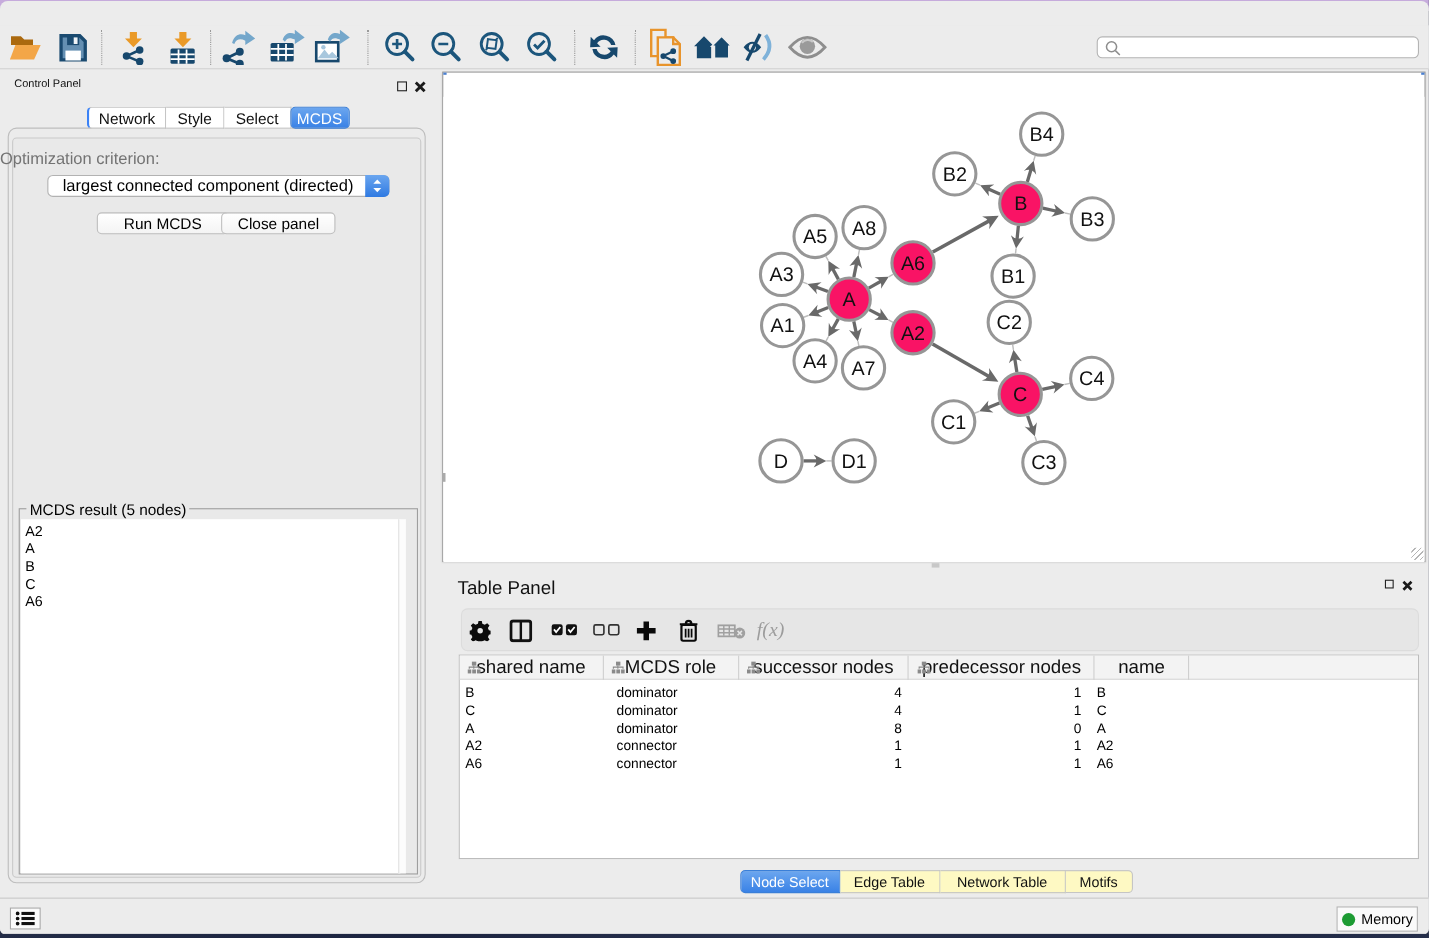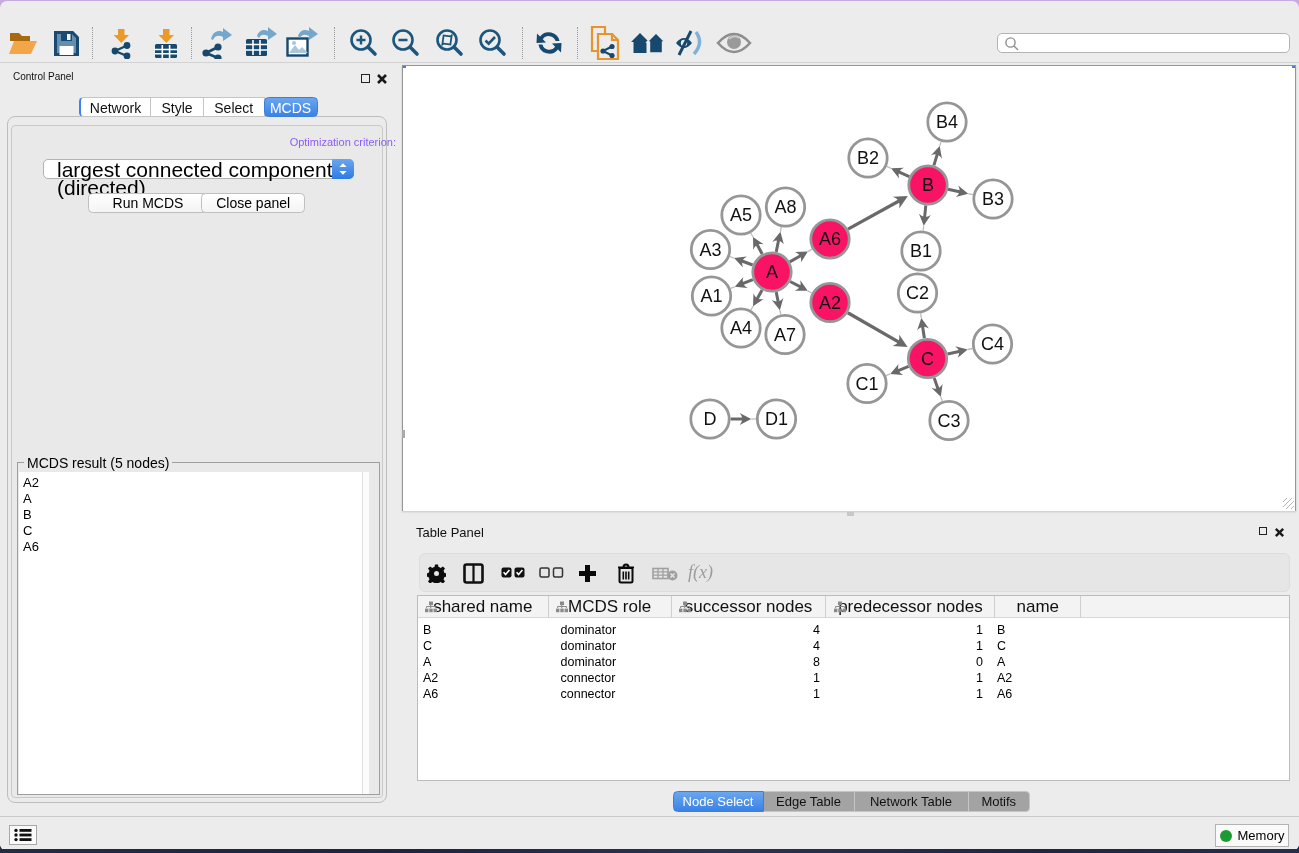--- a/index.html
+++ b/index.html
@@ -15,47 +15,47 @@
 .ticon{position:absolute;top:2px;width:36px;height:36px;display:flex;align-items:center;justify-content:center}
 .searchbox{position:absolute;left:997px;top:9.5px;width:293px;height:20px;background:#fff;border:1px solid #b4b4b4;border-radius:5px}
 
 .cp-title{position:absolute;left:13px;top:70px;font-size:10px;color:#111}
 .winbtn{position:absolute;width:9px;height:9px;border:1.6px solid #222}
 .tabs{position:absolute;top:96px;height:20px;font-size:14px}
 .tab{float:left;height:20px;line-height:20px;text-align:center;background:#fff;border:1px solid #c5c5c5;border-left:none;color:#111}
 .tabsel{background:linear-gradient(#6ba6ef,#3a82e6);color:#fff;border:1px solid #3a7fd8;border-radius:4.5px}
 .outerbox{position:absolute;left:7px;top:115px;width:380px;height:687px;background:#ebebeb;border:1px solid #bdbdbd;border-radius:8px}
 .innerbox{position:absolute;left:11px;top:124px;width:372px;height:673px;background:#e9e9e9;border:1px solid #c9c9c9;border-radius:4px}
-.optlabel{position:absolute;left:0;top:135px;width:396px;text-align:right;font-size:11px;color:#8b5cf6}
-.combo{position:absolute;left:43px;top:158px;width:311px;height:20px;background:#fff;border:1px solid #b2b2b2;border-radius:5px;font-size:21px;line-height:18px;color:#000}
+.optlabel{position:absolute;left:0;top:135px;width:396px;text-align:left;font-size:15px;color:#737373}
+.combo{position:absolute;left:43px;top:158px;width:311px;height:20px;background:#fff;border:1px solid #b2b2b2;border-radius:5px;font-size:15px;line-height:18px;color:#000}
 .combo .ctext{position:absolute;left:13px;top:1px}
 .stepper{position:absolute;right:-1px;top:-1px;width:22px;height:20px;background:linear-gradient(#6ba6ef,#2f7ae2);border-radius:0 5px 5px 0}
 .btn{position:absolute;top:191.5px;height:20px;background:linear-gradient(#ffffff,#f4f4f4);border:1px solid #bfbfbf;border-radius:4.5px;font-size:14px;text-align:center;line-height:18px;color:#000}
 .groupbox{position:absolute;left:17px;top:461px;width:363px;height:333px;border:1px solid #9e9e9e}
 .grouptitle{position:absolute;left:6px;top:-8px;background:#e9e9e9;padding:0 3px;font-size:14px;color:#000}
 .listarea{position:absolute;left:1px;top:9px;width:345px;height:322px;background:#fff;font-size:13px;color:#000;padding-top:3px}
 .listarea div{padding-left:4px;height:16px;line-height:16px}
 .lscroll{position:absolute;right:10px;top:9px;width:7px;height:322px;background:#fcfcfc;border-left:1px solid #e0e0e0}
 
 .netwin{position:absolute;left:402px;top:64px;width:894px;height:446px;background:#fff;border:1px solid #959595;box-shadow:0 1px 2px rgba(0,0,0,.15)}
 .nettitle{position:absolute;left:0;top:0;width:100%;height:21px;background:linear-gradient(#f5f5f5,#d8d8d8);border-bottom:1px solid #b3b3b3}
 .nettitle .txt{position:absolute;top:4px;width:100%;text-align:center;font-size:13px;color:#222}
 .netcanvas{position:absolute;left:0px;top:22px;width:892px;height:423px;background:#fff}
 .grip{position:absolute;right:1px;bottom:1px;width:11px;height:11px;background:
  repeating-linear-gradient(135deg,transparent 0 2.5px,#b5b5b5 2.5px 3.5px)}
 
-.tp-title{position:absolute;left:416px;top:524px;font-size:13px;color:#111}
+.tp-title{position:absolute;left:416px;top:524px;font-size:17px;color:#111}
 .tp-toolbar{position:absolute;left:419px;top:552px;width:871px;height:39px;background:#e6e6e6;border:1px solid #dcdcdc;border-radius:6px}
 .tbl{position:absolute;left:417px;top:594px;width:873px;height:186px;background:#fff;border:1px solid #bcbcbc}
 .tbl-head{position:absolute;left:0;top:0;height:22px;background:#f3f3f3;border-bottom:1px solid #d7d7d7;font-size:17px;color:#111}
 .hcell{position:absolute;top:0;height:22px;border-right:1px solid #cfcfcf;text-align:center;line-height:22px}
 .hicon{position:absolute;left:7px;top:5px;width:12px;height:12px}
 .trow{position:absolute;font-size:12.5px;color:#000;height:16px;line-height:16px}
 .bot-tabs{position:absolute;top:790px;left:672.5px;height:20.5px;font-size:13px}
-.btab{float:left;height:20.5px;line-height:20px;text-align:center;background:#a3a3a3;border:1px solid #c5c5c5;border-left:none;color:#111}
+.btab{float:left;height:20.5px;line-height:20px;text-align:center;background:#fef9c3;border:1px solid #c5c5c5;border-left:none;color:#111}
 .btabsel{background:linear-gradient(#6ba6ef,#3a82e6);color:#fff;border:1px solid #3a7fd8;border-radius:4.5px 0 0 4.5px}
 
 .statusbar{position:absolute;left:0;top:815px;width:1299px;height:33px;background:#ececec;border-top:1px solid #c9c9c9}
 .sb-left{position:absolute;left:9px;top:8px;width:28px;height:20px;background:#fafafa;border:1px solid #a8a8a8;display:flex;align-items:center;justify-content:center}
 .membtn{position:absolute;left:1215px;top:7px;width:74px;height:23px;background:#fafafa;border:1px solid #b3b3b3;font-size:13px;color:#000;display:flex;align-items:center;justify-content:center;gap:6px}
 .gdot{width:12px;height:12px;border-radius:50%;background:#1d9b33}
 svg{display:block}
 </style></head><body>
 <div class="desktop-top"></div>
 <div class="app">

